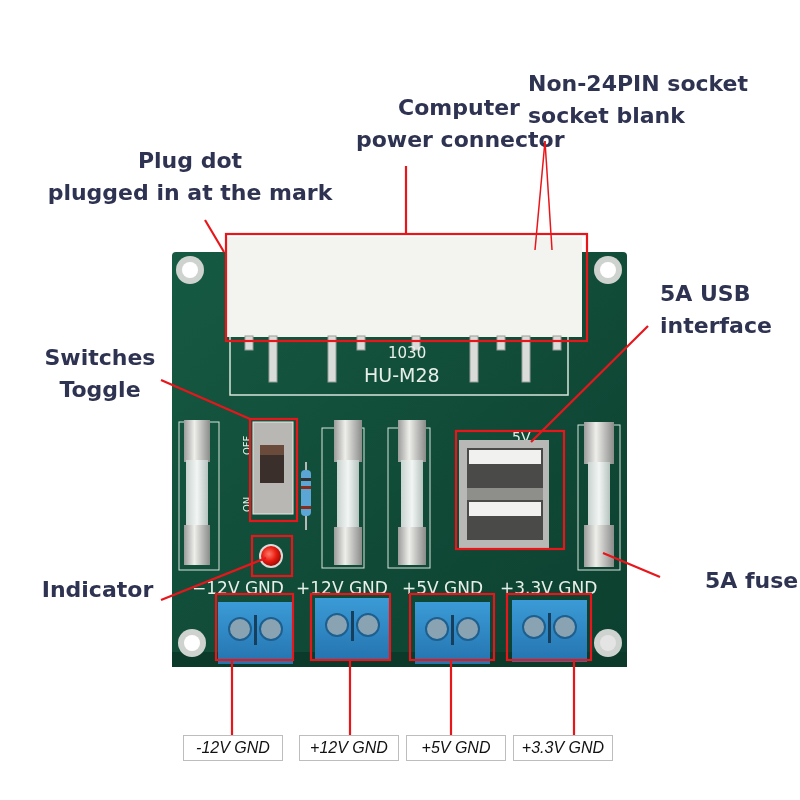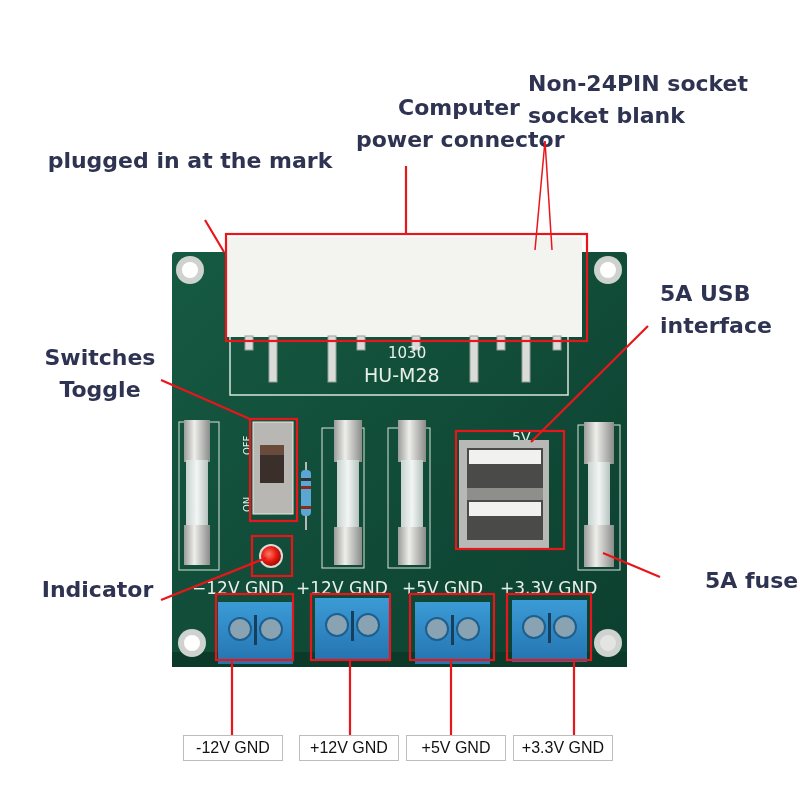--- a/index.html
+++ b/index.html
@@ -1,34 +1,35 @@
 <!DOCTYPE html>
 <html><head>
 <meta charset="utf-8">
 <style>
   html,body{margin:0;padding:0;background:#fff;}
   body{width:800px;height:800px;position:relative;overflow:hidden;font-family:"DejaVu Sans",sans-serif;}
   .label{position:absolute;color:#2f3352;font-weight:bold;font-size:22px;line-height:32px;text-align:center;white-space:nowrap;}
   .label.left{text-align:left;}
   svg.scene{position:absolute;left:0;top:0;}
   .pcb-text{font-family:"DejaVu Sans",sans-serif;fill:#e8efe9;}
-  .out-box{position:absolute;top:735px;height:24px;border:1px solid #bdbdbd;background:#fff;font-family:"Liberation Sans",sans-serif;font-size:16px;line-height:24px;text-align:center;color:#111;}
+  .out-box{position:absolute;top:735px;height:24px;border:1px solid #bdbdbd;background:#fff;font-family:"Liberation Sans",sans-serif;font-size:16px;line-height:24px;text-align:center;color:#111;font-style:italic;}
 </style>
 </head>
 <body>
 
 <div class="label" style="left:308px;top:92px;width:206px;margin-left:48px;">
   <div>Computer</div>
   <div>power connector</div>
 </div>
 <div class="label left" style="left:528px;top:68px;">
   <div>Non-24PIN socket</div>
   <div>socket blank</div>
 </div>
 <div class="label" style="left:45px;top:145px;width:290px;">
+  <div>Plug dot</div>
   <div>plugged in at the mark</div>
 </div>
 <div class="label left" style="left:660px;top:278px;">
   <div>5A USB</div>
   <div>interface</div>
 </div>
 <div class="label" style="left:40px;top:342px;width:120px;">
   <div>Switches</div>
   <div>Toggle</div>
 </div>

